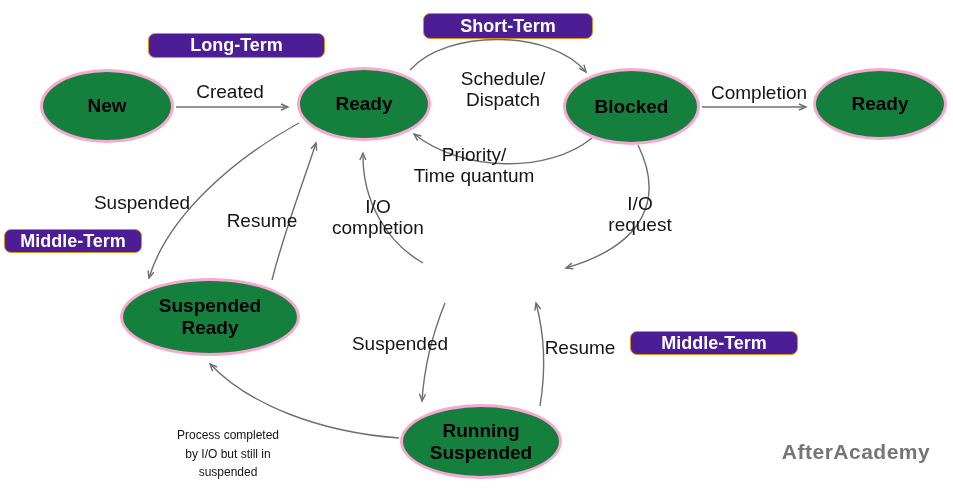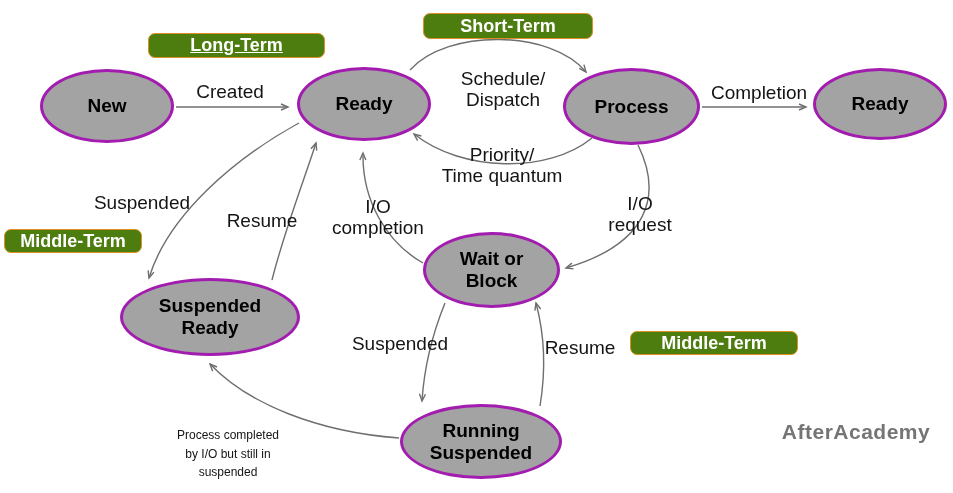--- a/index.html
+++ b/index.html
@@ -3,34 +3,34 @@
 <meta charset="utf-8">
 <style>
   html,body { margin:0; padding:0; background:#ffffff; }
   .canvas {
     position:relative; width:953px; height:493px; background:#ffffff;
     font-family:"Liberation Sans", sans-serif; overflow:hidden;
   }
   svg.edge-layer { position:absolute; left:0; top:0; z-index:1; }
   .node {
     position:absolute; z-index:2; box-sizing:border-box;
-    border:3px solid #a21caf; border-radius:50%; background:#a3a3a3;
+    border:3px solid #f9a8d4; border-radius:50%; background:#15803d;
     display:flex; align-items:center; justify-content:center;
     text-align:center; font-weight:bold; font-size:19px; line-height:22px;
     color:#000000; white-space:pre-line;
   }
   .edge-label {
     position:absolute; z-index:3; transform:translate(-50%,-50%);
     text-align:center; font-size:19px; line-height:21px; color:#141414;
     white-space:pre-line;
   }
   .edge-label.small { font-size:12px; line-height:18.5px; }
   .badge {
     position:absolute; z-index:4; box-sizing:border-box;
-    background:#4d7c0f; border:1.5px solid #db9222; border-radius:7px;
+    background:#4c1d95; border:1.5px solid #db9222; border-radius:7px;
     color:#ffffff; font-weight:bold; font-size:18px;
     display:flex; align-items:center; justify-content:center;
   }
   .watermark {
     position:absolute; z-index:4; transform:translate(-50%,-50%);
     font-weight:bold; font-size:21px; color:#757575; letter-spacing:0.5px;
   }
 </style>
 </head>
 <body>
@@ -53,47 +53,45 @@
       <path d="M 299 123 C 235 158, 168 215, 149 278" marker-end="url(#arrow)"></path>
       <path d="M 272 280 C 284 232, 303 183, 316 143" marker-end="url(#arrow)"></path>
       <path d="M 445 303 C 432 335, 424 370, 422 401" marker-end="url(#arrow)"></path>
       <path d="M 540 406 C 546 370, 544 333, 536 303" marker-end="url(#arrow)"></path>
       <path d="M 399 438 C 318 432, 248 404, 210 364" marker-end="url(#arrow)"></path>
     </g>
   </svg>
 
   <div class="node" style="left:40px; top:69px; width:134px; height:74px;">New</div>
   <div class="node" style="left:297px; top:67px; width:134px; height:74px;">Ready</div>
-  <div class="node" style="left:563px; top:68px; width:137px; height:77px;">Process</div>
+  <div class="node" style="left:563px; top:68px; width:137px; height:77px;">Blocked</div>
   <div class="node" style="left:813px; top:68px; width:134px; height:72px;">Ready</div>
-  <div class="node" style="left:423px; top:232px; width:137px; height:76px;">Wait or
-Block</div>
   <div class="node" style="left:120px; top:278px; width:180px; height:78px;">Suspended
 Ready</div>
   <div class="node" style="left:400px; top:404px; width:162px; height:75px;">Running
 Suspended</div>
 
   <div class="edge-label" style="left:230px; top:91px;text-align:center;">Created</div>
   <div class="edge-label" style="left:503px; top:81px;margin-top:8px;">Schedule/
 Dispatch</div>
-  <div class="edge-label" style="left:502px; top:165px;">Priority/
+  <div class="edge-label" style="left:474px; top:165px;">Priority/
 Time quantum</div>
   <div class="edge-label" style="left:759px; top:92px;">Completion</div>
   <div class="edge-label" style="left:640px; top:214px;">I/O
 request</div>
   <div class="edge-label" style="left:378px; top:217px;">I/O
 completion</div>
   <div class="edge-label" style="left:142px; top:202px;">Suspended</div>
   <div class="edge-label" style="left:262px; top:220px;">Resume</div>
   <div class="edge-label" style="left:400px; top:343px;">Suspended</div>
   <div class="edge-label" style="left:580px; top:347px;">Resume</div>
   <div class="edge-label small" style="left:228px; top:454px;">Process completed
 by I/O but still in
 suspended</div>
 
-  <div class="badge" style="left:148px; top:33px; width:177px; height:25px;text-decoration:underline;">Long-Term</div>
+  <div class="badge" style="left:148px; top:33px; width:177px; height:25px;">Long-Term</div>
   <div class="badge" style="left:423px; top:13px; width:170px; height:26px;">Short-Term</div>
   <div class="badge" style="left:4px; top:229px; width:138px; height:24px;">Middle-Term</div>
   <div class="badge" style="left:630px; top:331px; width:168px; height:24px;">Middle-Term</div>
 
-  <div class="watermark" style="left:856px; top:432px;">AfterAcademy</div>
+  <div class="watermark" style="left:856px; top:452px;">AfterAcademy</div>
 
 </div>
 
 </body></html>

